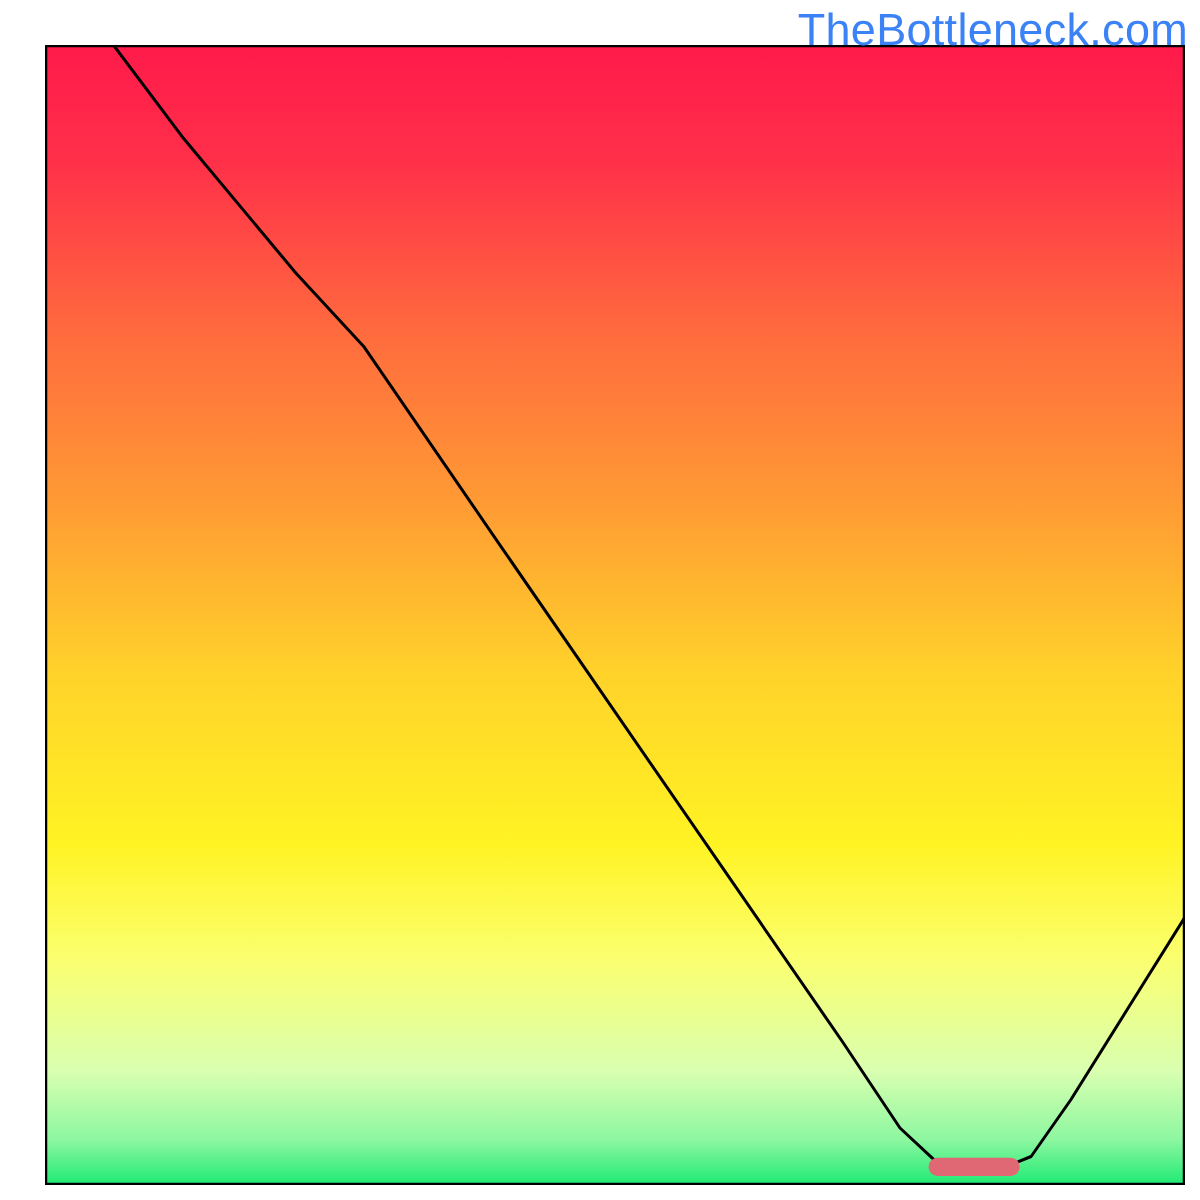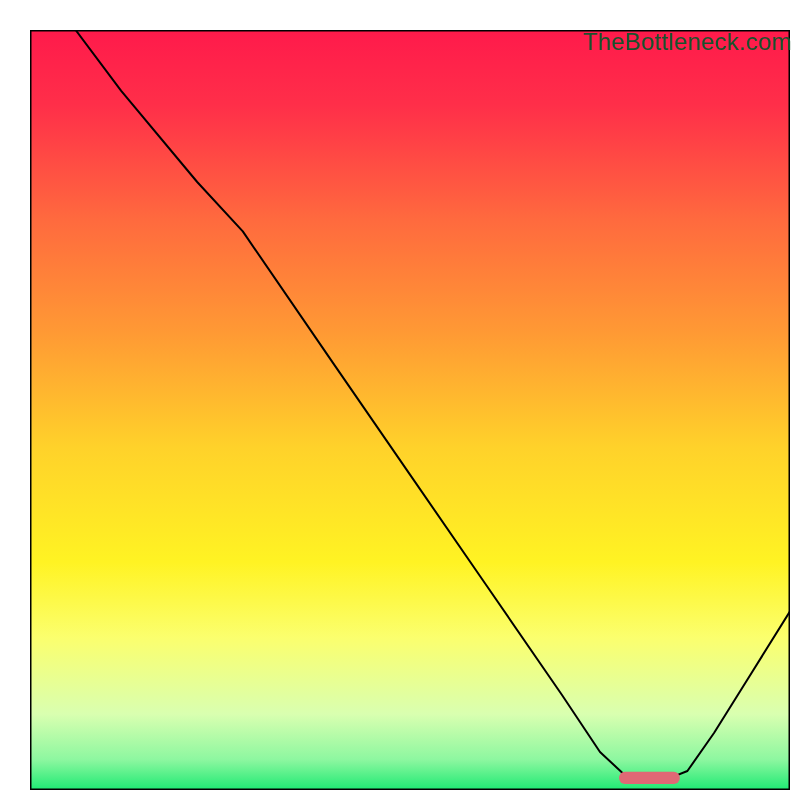--- a/index.html
+++ b/index.html
@@ -15,26 +15,25 @@
     position: absolute;
     left: 0;
     top: 0;
     width: 800px;
     height: 800px;
   }
   .watermark {
     position: absolute;
     top: 4px;
     right: 8px;
-    font-size: 24px;
+    font-size: 30px;
     font-weight: 400;
-    color: #14532d;
+    color: #3b82f6;
     letter-spacing: 0.2px;
     font-family: Arial, Helvetica, sans-serif;
-    margin-top: 24px;
   }
   .plot-wrap {
     position: absolute;
     left: 30px;
     top: 30px;
     width: 760px;
     height: 760px;
   }
   svg { display: block; }
 </style>

